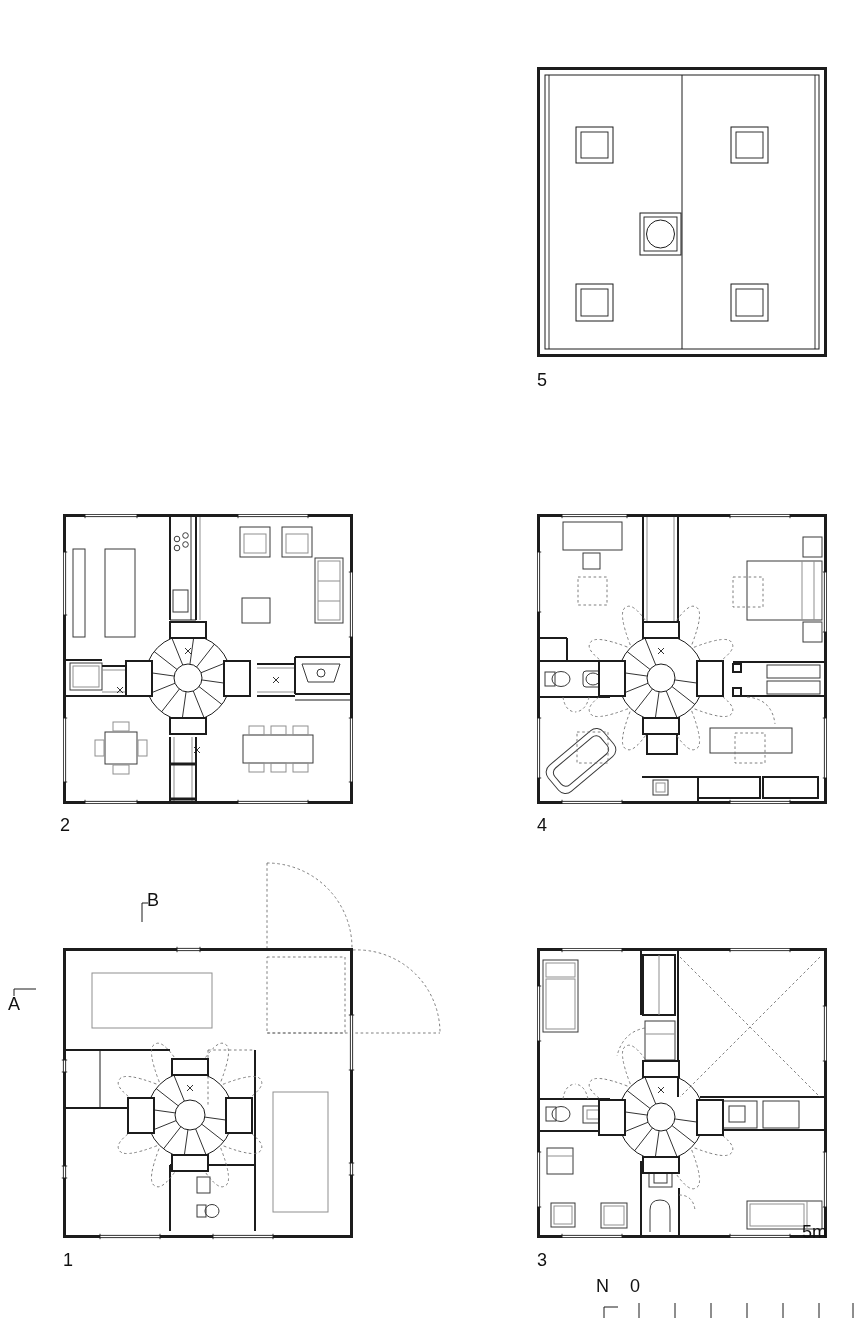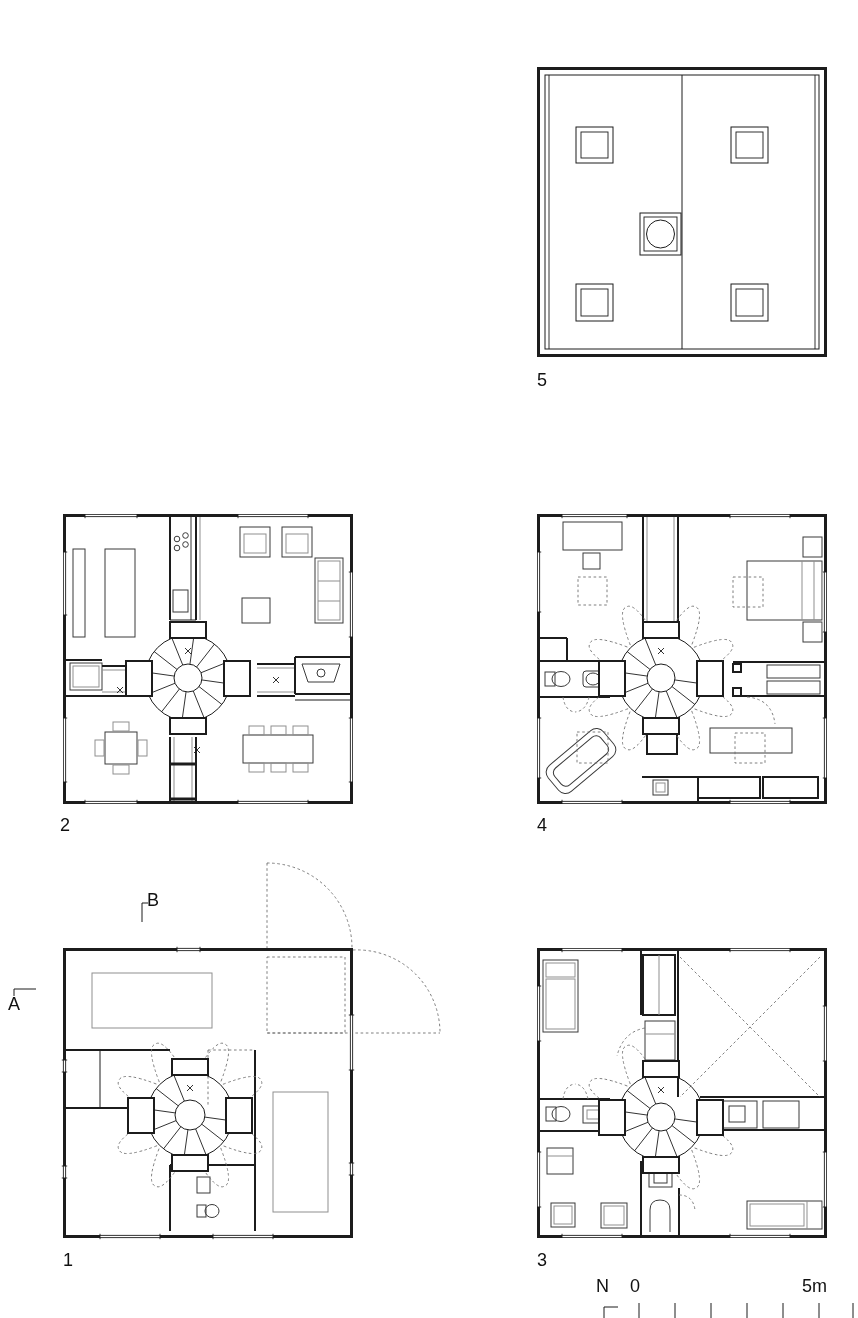--- a/index.html
+++ b/index.html
@@ -549,15 +549,15 @@
 
   <div class="lbl" style="left:537px;top:371px">5</div>
   <div class="lbl" style="left:60px;top:816px">2</div>
   <div class="lbl" style="left:537px;top:816px">4</div>
   <div class="lbl" style="left:63px;top:1251px">1</div>
   <div class="lbl" style="left:537px;top:1251px">3</div>
   <div class="lbl" style="left:147px;top:891px">B</div>
   <div class="lbl" style="left:8px;top:995px">A</div>
   <div class="lbl" style="left:596px;top:1277px">N</div>
   <div class="lbl" style="left:630px;top:1277px">0</div>
-  <div class="lbl" style="left:802px;top:1277px">5m</div>
+  <div class="lbl" style="left:802px;top:1223px">5m</div>
 
 </div>
 
 </body></html>

